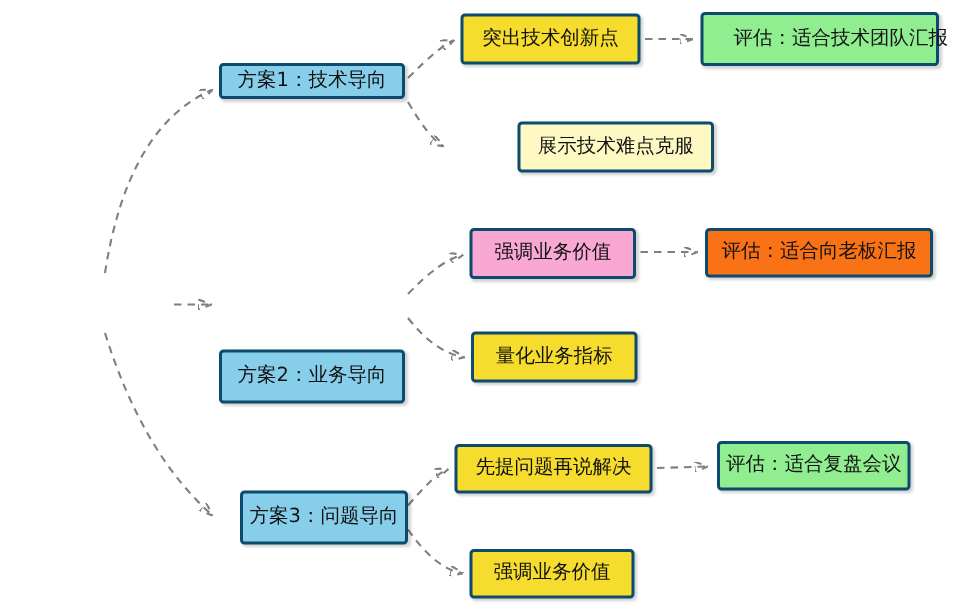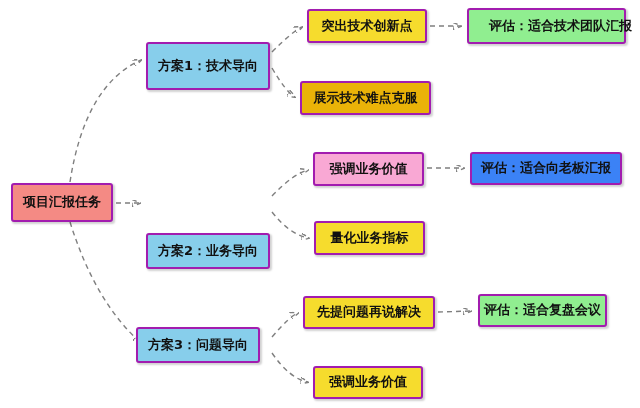--- a/index.html
+++ b/index.html
@@ -18,36 +18,36 @@
   }
   .edges path{
     fill:none;
     stroke:#7f7f7f;
     stroke-width:1.4;
     stroke-dasharray:5 4;
   }
   .node{
     position:absolute;
     box-sizing:border-box;
-    border:2px solid #a21caf;
+    border:2px solid #0c4a6e;
     border-radius:3px;
     display:flex;
     align-items:center;
     justify-content:center;
     font-size:13px;
-    font-weight:bold;
+    font-weight:normal;
     color:#111111;
     line-height:1.1;
     box-shadow:1.5px 1.5px 2px rgba(0,0,0,0.18);
     white-space:nowrap;
   }
   .n-root {left:11px; top:183px;width:102px;height:39px;}
-  .n-plan1{left:146px;top:42px; width:124px;height:48px;}
+  .n-plan1{left:146px;top:42px; width:124px;height:24px;}
   .n-plan2{left:146px;top:185px;width:124px;height:36px;margin-top:48px;}
-  .n-plan3{left:136px;top:327px;width:124px;height:36px;}
+  .n-plan3{left:160px;top:327px;width:112px;height:36px;}
   .n-p1a  {left:307px;top:9px;  width:120px;height:34px;}
   .n-p1b  {left:300px;top:81px; width:131px;height:34px;}
   .n-p2a  {left:313px;top:152px;width:111px;height:34px;}
   .n-p2b  {left:314px;top:221px;width:111px;height:34px;}
   .n-p3a  {left:303px;top:296px;width:132px;height:33px;}
   .n-p3b  {left:313px;top:366px;width:110px;height:33px;}
   .n-e1   {left:467px;top:8px;  width:159px;height:36px;}
   .n-e2   {left:470px;top:152px;width:152px;height:33px;}
   .n-e3   {left:478px;top:294px;width:129px;height:33px;}
 </style>
@@ -69,30 +69,29 @@
     <path d="M 272 68 Q 286 92 295 97" marker-end="url(#arrow)"></path>
     <path d="M 430 26 L 461 26" marker-end="url(#arrow)"></path>
     <path d="M 272 196 Q 293 174 308 170" marker-end="url(#arrow)"></path>
     <path d="M 272 212 Q 290 235 309 238" marker-end="url(#arrow)"></path>
     <path d="M 427 168 L 464 168" marker-end="url(#arrow)"></path>
     <path d="M 272 337 Q 290 316 298 313" marker-end="url(#arrow)"></path>
     <path d="M 272 353 Q 290 379 308 382" marker-end="url(#arrow)"></path>
     <path d="M 438 312 L 471 311" marker-end="url(#arrow)"></path>
   </svg>
 
-  <div class="node n-root" style="background: rgb(244, 138, 132);">项目汇报任务</div>
 
   <div class="node n-plan1" style="background: rgb(135, 206, 235);">方案1：技术导向</div>
   <div class="node n-plan2" style="background: rgb(135, 206, 235);">方案2：业务导向</div>
   <div class="node n-plan3" style="background: rgb(135, 206, 235);">方案3：问题导向</div>
 
   <div class="node n-p1a" style="background: rgb(246, 220, 45);">突出技术创新点</div>
-  <div class="node n-p1b" style="background: #eab308;">展示技术难点克服</div>
+  <div class="node n-p1b" style="background: #fef9c3; margin-left: 45px;">展示技术难点克服</div>
   <div class="node n-p2a" style="background: #f9a8d4;">强调业务价值</div>
   <div class="node n-p2b" style="background: rgb(246, 220, 45);">量化业务指标</div>
   <div class="node n-p3a" style="background: rgb(246, 220, 45);">先提问题再说解决</div>
   <div class="node n-p3b" style="background: rgb(246, 220, 45);">强调业务价值</div>
 
   <div class="node n-e1" style="background: rgb(144, 238, 144); padding-left: 28px;">评估：适合技术团队汇报</div>
-  <div class="node n-e2" style="background: #3b82f6;">评估：适合向老板汇报</div>
+  <div class="node n-e2" style="background: #f97316;">评估：适合向老板汇报</div>
   <div class="node n-e3" style="background: rgb(144, 238, 144);">评估：适合复盘会议</div>
 
 </div>
 
 </body></html>

